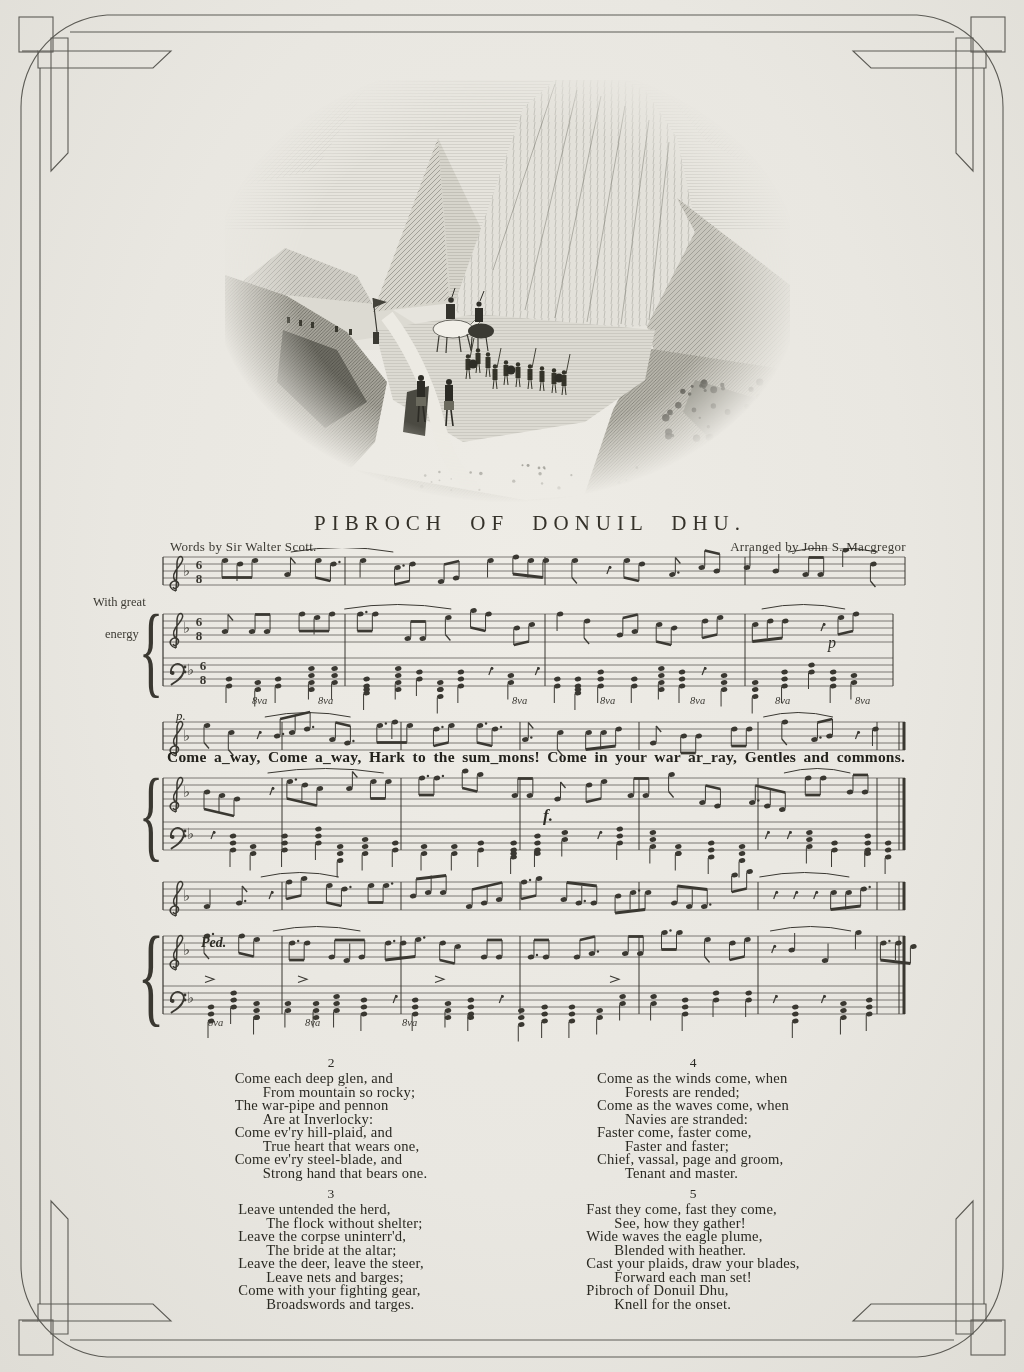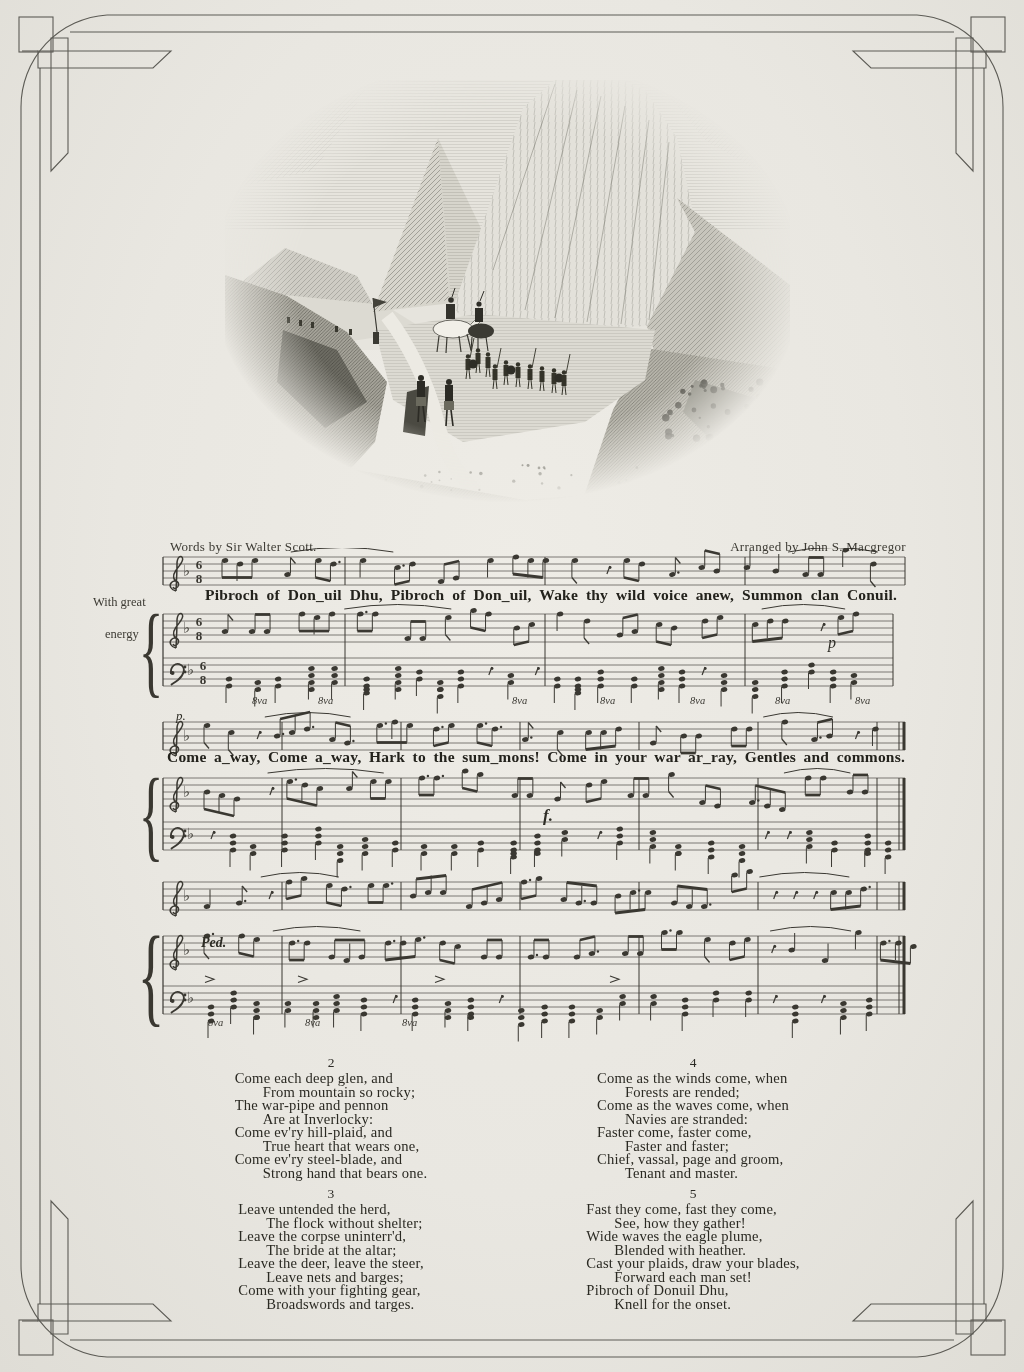--- a/index.html
+++ b/index.html
@@ -287,20 +287,21 @@
             <circle cx="317.0587968826294" cy="403.54467511177063" r="1.1940972328186035" fill="#45443a" opacity="0.7"></circle>
             <circle cx="488.36793184280396" cy="325.99403858184814" r="2.6814778804779054" fill="#3c3b33" opacity="0.8"></circle>
             <circle cx="65.5057954788208" cy="391.1464616842568" r="1.261803913116455" fill="#45443a" opacity="0.7"></circle>
             <circle cx="478.92812967300415" cy="307.36231327056885" r="1.7433513939380645" fill="#3c3b33" opacity="0.8"></circle>
             <circle cx="206.54404759407043" cy="401.95330649614334" r="0.9280655145645141" fill="#45443a" opacity="0.7"></circle>
           </g>
       </g>
     </svg>
   </div>
 
+  <h1 class="title">PIBROCH  OF  DONUIL  DHU.</h1>
   <div class="credit words">Words by Sir Walter Scott.</div>
   <div class="credit arr">Arranged by John S. Macgregor</div>
   <div class="tempo">
     <span class="t1">With great</span>
     <span class="t2">energy</span>
   </div>
 
   <svg id="music-svg" width="830" height="500">
       <g opacity="0.9">
         <line x1="73" y1="9" x2="815" y2="9" stroke="#26241e" stroke-width="0.8" opacity="0.8"></line>
@@ -1222,21 +1223,20 @@
         <text x="118" y="478" font-size="10.5" font-style="italic" fill="#26241e" font-family="&quot;Liberation Serif&quot;, serif">8va</text>
         <text x="215" y="478" font-size="10.5" font-style="italic" fill="#26241e" font-family="&quot;Liberation Serif&quot;, serif">8va</text>
         <text x="312" y="478" font-size="10.5" font-style="italic" fill="#26241e" font-family="&quot;Liberation Serif&quot;, serif">8va</text>
         <path d="M115,428 l9,3.2 l-9,3.2" stroke="#26241e" stroke-width="1.1" fill="none"></path>
         <path d="M208,428 l9,3.2 l-9,3.2" stroke="#26241e" stroke-width="1.1" fill="none"></path>
         <path d="M345,428 l9,3.2 l-9,3.2" stroke="#26241e" stroke-width="1.1" fill="none"></path>
         <path d="M520,428 l9,3.2 l-9,3.2" stroke="#26241e" stroke-width="1.1" fill="none"></path>
       </g>
     </svg>
 
-  <div class="lyric" id="lyric1">Pibroch of Don_uil Dhu, Pibroch of Don_uil, Wake thy wild voice anew, Summon clan Conuil.</div>
   <div class="lyric" id="lyric2">Come a_way, Come a_way, Hark to the sum_mons! Come in your war ar_ray, Gentles and commons.</div>
 
   <span class="dyn" id="dyn-s1">p</span>
   <span class="dyn" id="dyn-s2a">p.</span>
   <span class="dyn" id="dyn-s2b">f.</span>
   <span class="dyn" id="dyn-s3">Ped.</span>
 
   <div class="verses">
     <div class="vcol" id="verse-col-left">
         <div class="verse">

